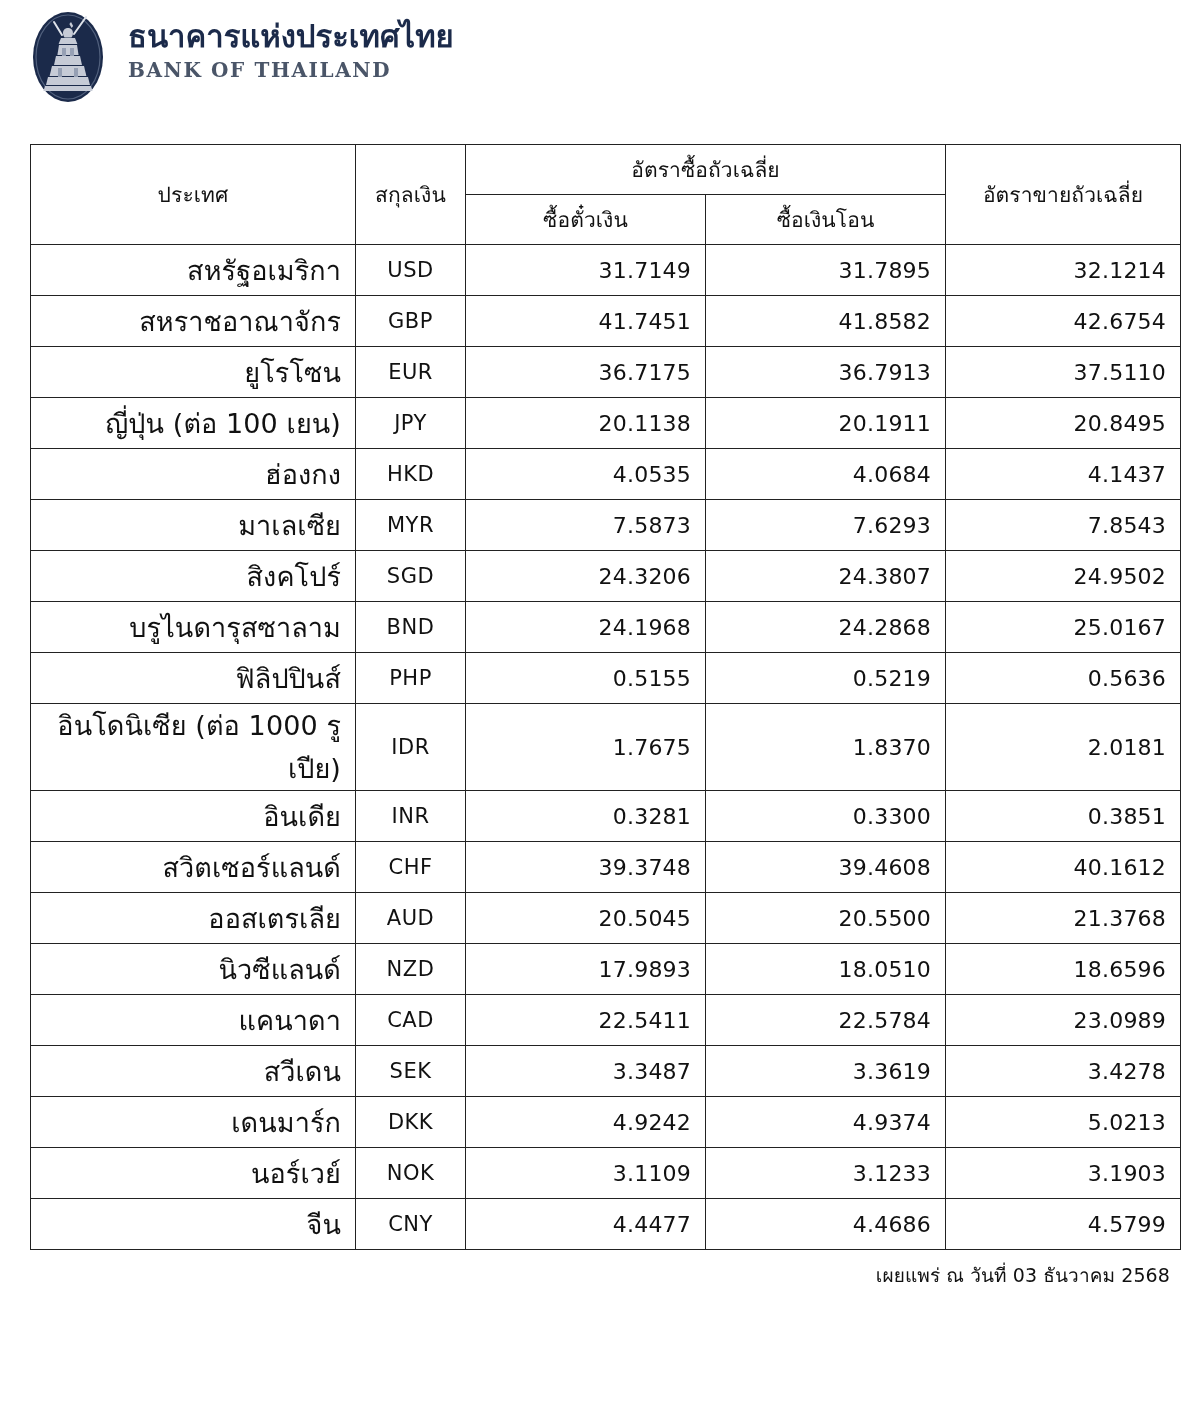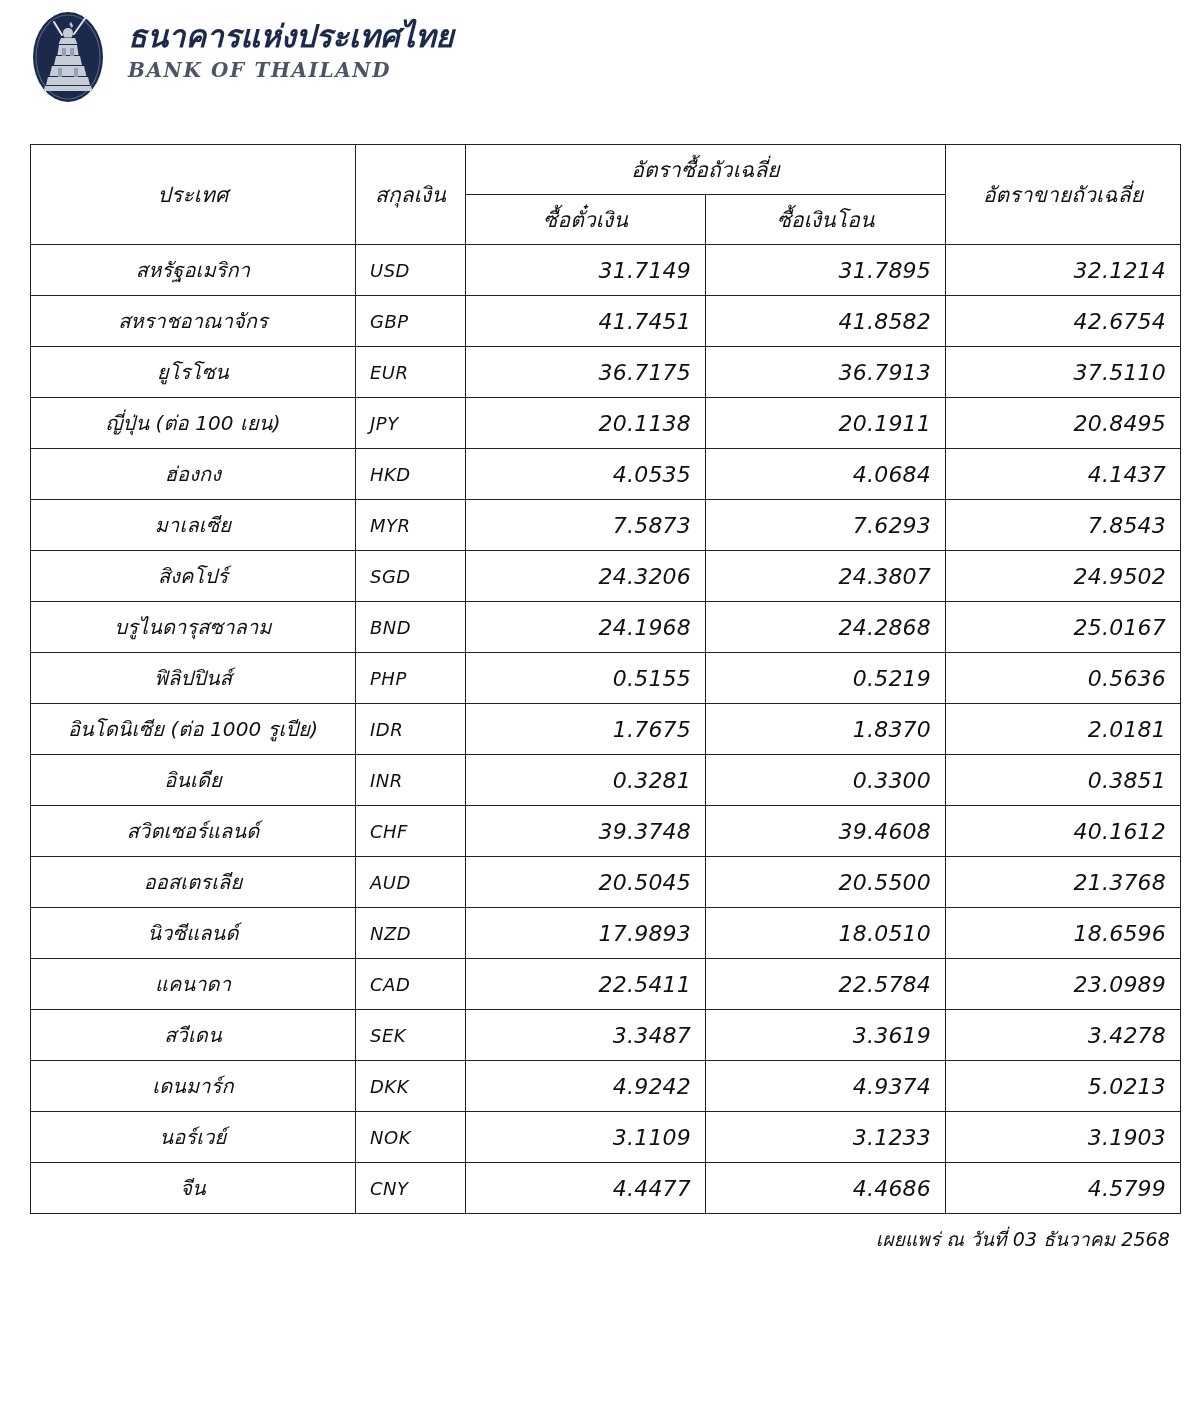--- a/index.html
+++ b/index.html
@@ -4,21 +4,21 @@
 <style>
   * { box-sizing: border-box; }
   html, body {
     margin: 0; padding: 0;
     width: 1200px; height: 1414px;
     background: #ffffff;
     font-family: "DejaVu Sans", "Liberation Sans", sans-serif;
     color: #1a1a1a;
     overflow: hidden;
   }
-  .page { position: relative; width: 1200px; height: 1184px; font-style: italic; }
+  .page { position: relative; width: 1200px; height: 1184px; }
 
   
   .header { display: flex; align-items: flex-start; padding: 8px 0 0 30px; height: 118px; }
   .seal { width: 76px; height: 98px; flex: 0 0 76px; position: relative; }
   .seal svg { display: block; }
   .brand { margin-left: 22px; padding-top: 12px; }
   .brand-th {
     font-size: 31px; font-weight: 700; color: #1b2a4a;
     letter-spacing: 0px; line-height: 1.05;
     font-family: "DejaVu Sans", "Liberation Sans", sans-serif;
@@ -63,22 +63,22 @@
   thead th {
     height: 46px;
     font-size: 21px;
     text-align: center;
     vertical-align: middle;
     letter-spacing: 0.1px;
     margin-top: 20px;
   }
   thead th.tall { height: 100px; }
   tbody td { height: 51px; font-size: 22px; vertical-align: middle; }
-  td.country { text-align: center; font-size: 20px; letter-spacing: 0.1px; }
-  td.code { font-size: 18px; letter-spacing: 0.5px; }
+  td.country { text-align: right; font-size: 27px; letter-spacing: 0.1px; }
+  td.code { text-align: center; font-size: 21px; letter-spacing: 0.5px; }
   td.num { text-align: right; font-size: 22px; letter-spacing: 0.2px; }
 
   col.c-country { width: 325px; }
   col.c-code    { width: 110px; }
   col.c-buy1    { width: 240px; }
   col.c-buy2    { width: 240px; }
   col.c-sell    { width: 235px; }
 
   
   .footer {

